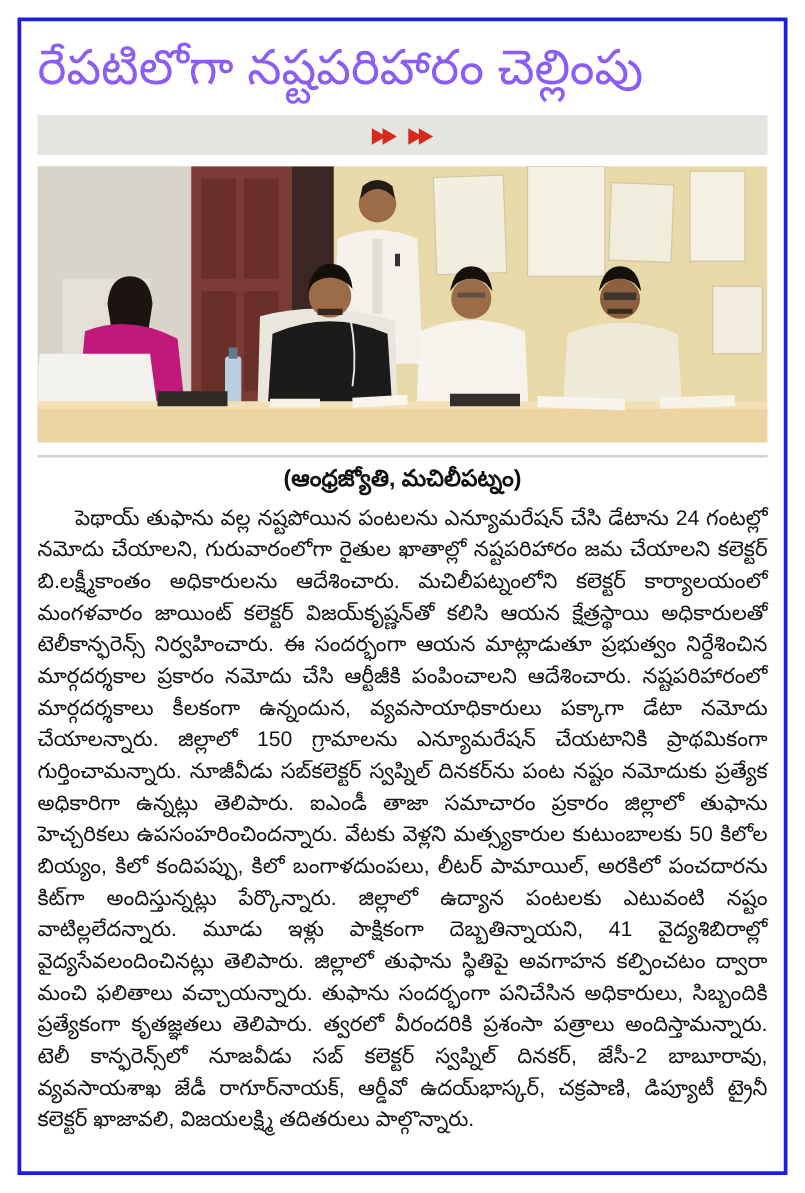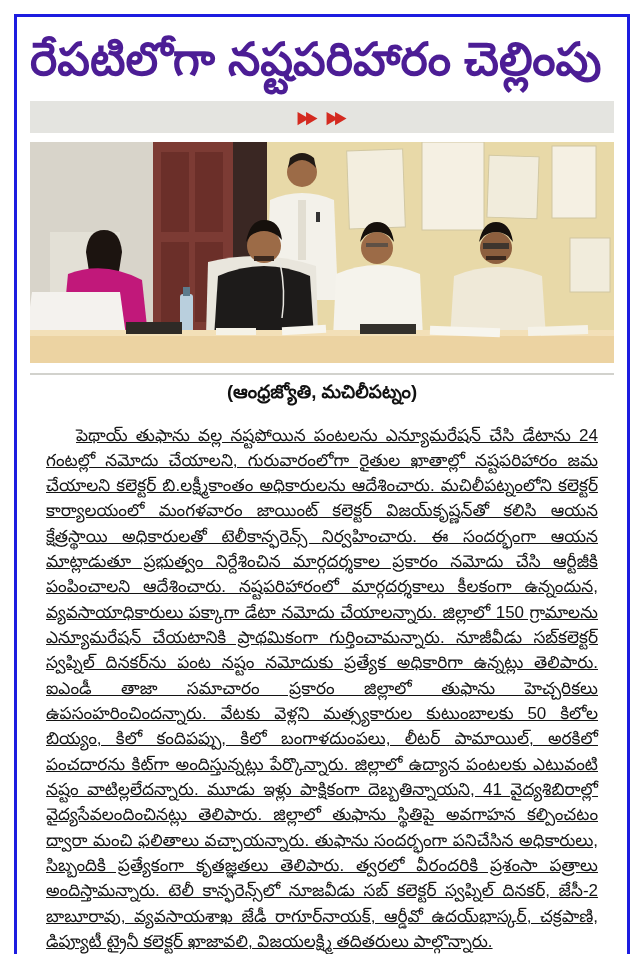--- a/index.html
+++ b/index.html
@@ -11,24 +11,24 @@
   .page {
     box-sizing:border-box;
     width:616px;
     min-height:926px;
     margin:14px;
     border:3px solid #1d1de0;
     background:#ffffff;
     padding:10px 13px 12px;
   }
   .headline {
-    font-size:46px;
-    font-weight:bold;
+    font-size:39px;
+    font-weight:normal;
     line-height:1.25;
-    color:#4c1d95;
+    color:#8b5cf6;
     margin:4px 0 12px;
     letter-spacing:0;
     white-space:nowrap;
   }
   .subbar {
     background:#e4e4e0;
     padding:7px 8px;
     display:flex;
     justify-content:center;
     align-items:center;
@@ -63,22 +63,21 @@
     font-weight:bold;
     font-size:18.5px;
     margin:2px 0 4px;
   }
   .body-text {
     font-size:17px;
     line-height:1.49;
     text-align:justify;
     text-indent:30px;
     color:#141414;
-    margin:16px;
-    text-decoration:underline;
+    margin:0;
   }
 </style>
 </head>
 <body>
 
 <div class="page">
 
   <h1 class="headline">రేపటిలోగా నష్టపరిహారం చెల్లింపు</h1>
 
   <div class="subbar">

